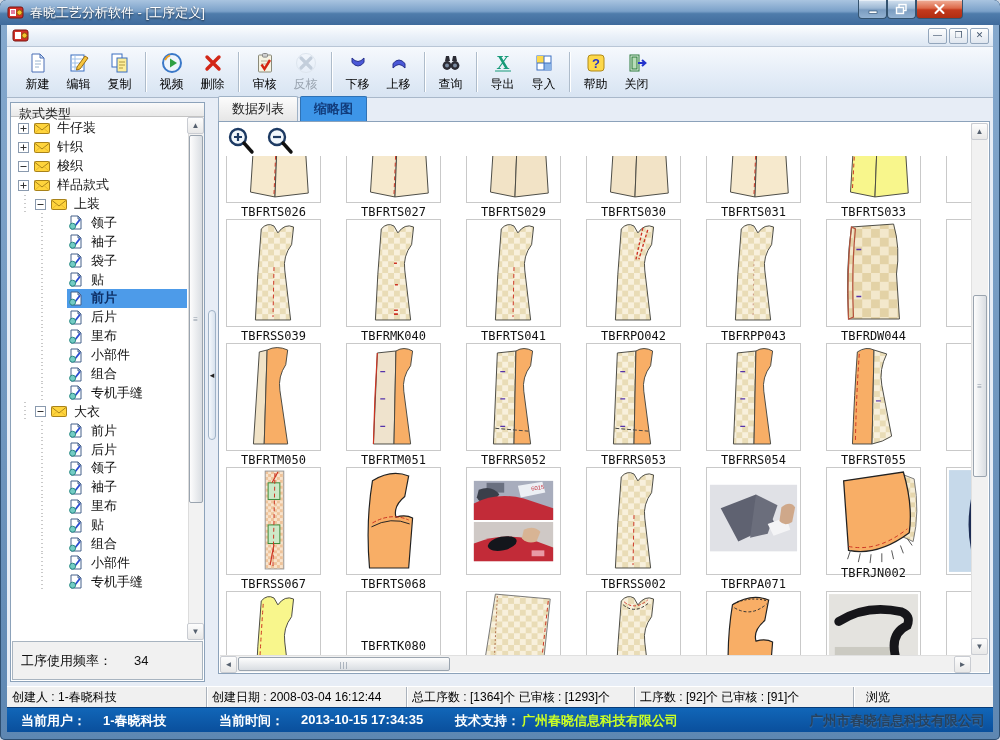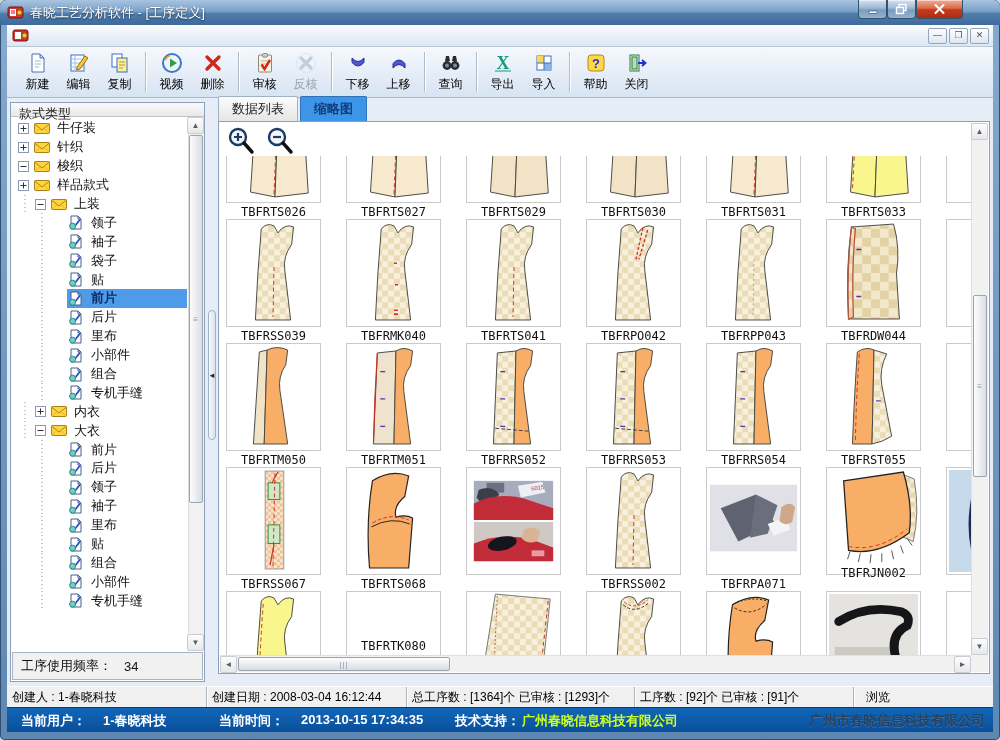--- a/index.html
+++ b/index.html
@@ -40,22 +40,22 @@
   #tree{position:absolute;left:0;top:2px;right:17px;}
   .tree-row{display:flex;align-items:center;height:18.9px;font-size:13px;color:#111;white-space:nowrap;}
   .tree-row .sp{flex:0 0 auto;height:100%;background-image:linear-gradient(to bottom,#c9c9c9 1px,transparent 1px);background-size:2px 4px;background-repeat:repeat-y;background-position:right 8px top;}
   .tg{width:13px;height:13px;flex:0 0 13px;margin-right:3px;display:flex;align-items:center;justify-content:center;}
   .node-ico{width:17px;height:15px;flex:0 0 17px;margin-right:3px;display:flex;align-items:center;}
   .row-main{display:flex;align-items:center;flex:1;height:100%;padding-left:1px;}
   .tree-row.selected .row-main{background:#4d9be9;}
   .tree-row.selected .tree-label{color:#0d2f66;font-weight:bold;}
   .tree-label{padding-left:3px;}
   #tree-scroll{position:absolute;right:0;top:0;width:16px;bottom:0;background:#f2f2f2;border-left:1px solid #dcdcdc;}
-  #freq-box{height:28px;margin:1px;border:1px solid #a8b4c0;background:#f1f1f1;font-size:13px;color:#111;display:flex;align-items:center;padding-left:8px;}
-  #freq-box .v{margin-left:12px;}
+  #freq-box{height:39px;margin:1px;border:1px solid #a8b4c0;background:#f1f1f1;font-size:13px;color:#111;display:flex;align-items:center;padding-left:8px;}
+  #freq-box .v{margin-left:22px;}
 
   
   #splitter{position:absolute;left:199px;top:0;width:12px;bottom:0;background:#e7edf6;}
   #split-grip{position:absolute;left:2px;top:212px;width:8px;height:130px;border:1px solid #9fb2c6;border-radius:5px;background:linear-gradient(90deg,#f4f8fc,#d7e2ee);display:flex;align-items:center;justify-content:center;font-size:9px;color:#222;}
 
   
   #right-panel{position:absolute;left:211px;top:0;right:3px;bottom:0;}
   #tabbar{position:absolute;left:0;top:2px;height:21px;display:flex;align-items:flex-end;}
   .tab{font-size:13px;padding:3px 13px 3px;border:1px solid #9fb2c6;border-bottom:none;background:linear-gradient(#fcfcfc,#e6e6e6);color:#222;margin-right:2px;border-radius:2px 2px 0 0;}
   .tab.active{background:#3d95e8;color:#123d7d;font-weight:bold;border-color:#2f72b5;}
@@ -530,39 +530,20 @@
                   </svg>
                 </span>
                 <span class="tree-label">专机手缝</span>
               </span>
             </div>
             <div class="tree-row">
               <span class="sp" style="width:23px"></span>
               <span class="tg">
                 <svg width="11" height="11" viewBox="0 0 11 11">
                   <rect x=".5" y=".5" width="10" height="10" fill="#fff" stroke="#8a9aae"></rect>
-                  <path d="M2.5,5.5 h6 M5.5,2.5 v6" stroke="#333"></path>
-                </svg>
-              </span>
-              <span class="row-main">
-                <span class="node-ico">
-                  <svg width="16" height="13" viewBox="0 0 16 13">
-                    <rect x=".5" y="1.5" width="15" height="10" rx="1" fill="#ffd43c" stroke="#a8821a"></rect>
-                    <path d="M.5,2 L8,8 L15.5,2" fill="none" stroke="#a8821a"></path>
-                    <path d="M1,11 L6,6.5 M15,11 L10,6.5" stroke="#e8b82a"></path>
-                  </svg>
-                </span>
-                <span class="tree-label">内衣</span>
-              </span>
-            </div>
-            <div class="tree-row">
-              <span class="sp" style="width:23px"></span>
-              <span class="tg">
-                <svg width="11" height="11" viewBox="0 0 11 11">
-                  <rect x=".5" y=".5" width="10" height="10" fill="#fff" stroke="#8a9aae"></rect>
                   <path d="M2.5,5.5 h6" stroke="#333"></path>
                 </svg>
               </span>
               <span class="row-main">
                 <span class="node-ico">
                   <svg width="16" height="13" viewBox="0 0 16 13">
                     <rect x=".5" y="1.5" width="15" height="10" rx="1" fill="#ffd43c" stroke="#a8821a"></rect>
                     <path d="M.5,2 L8,8 L15.5,2" fill="none" stroke="#a8821a"></path>
                     <path d="M1,11 L6,6.5 M15,11 L10,6.5" stroke="#e8b82a"></path>
                   </svg>

